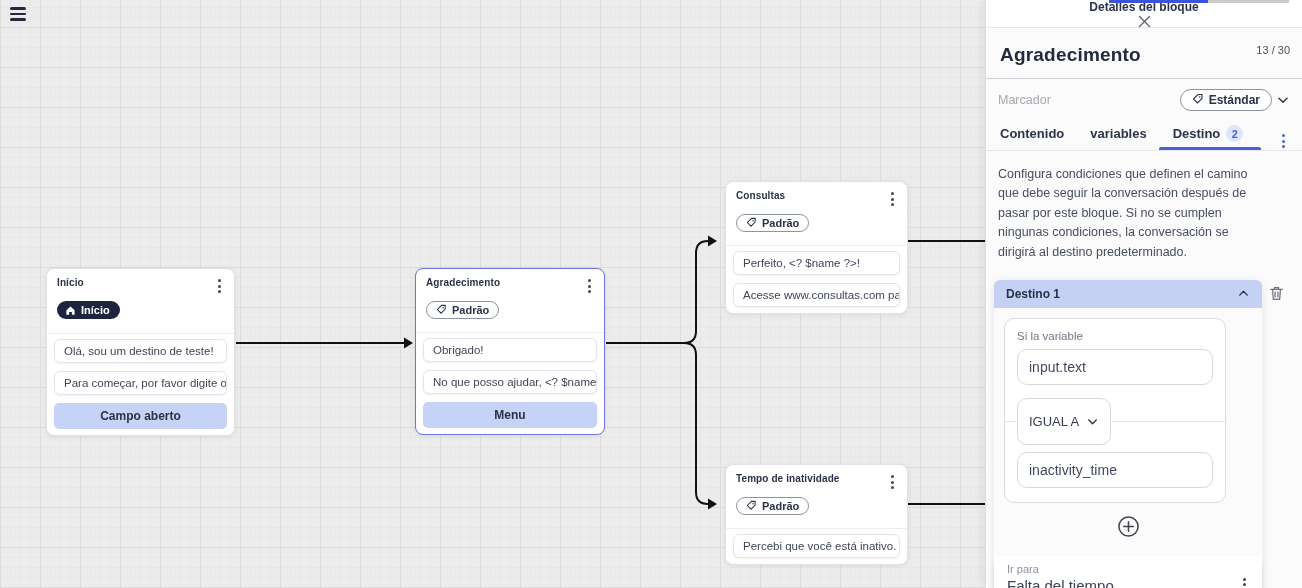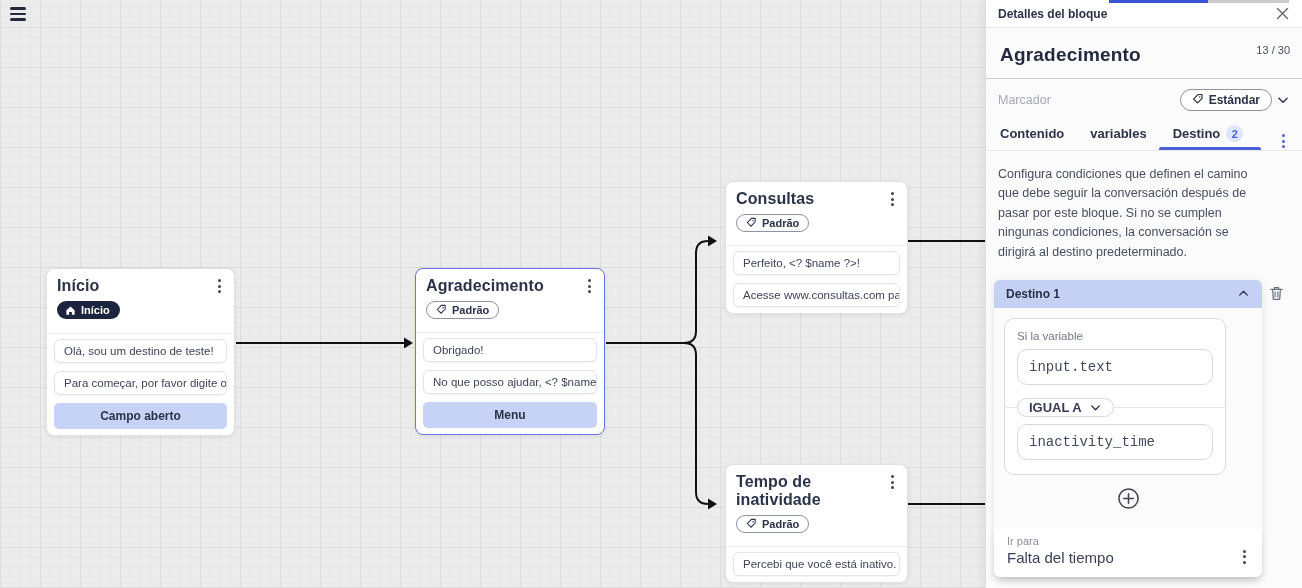--- a/index.html
+++ b/index.html
@@ -27,21 +27,21 @@
 
   
   .node {
     position:absolute; background:#fff;
     border:1px solid #e2e2e6; border-radius:8px;
     box-shadow:0 1px 4px rgba(0,0,0,.08);
   }
   .node.selected { border:1.5px solid #6d74e8; }
   .node-top { padding:8px 10px 6px; }
   .title-row { display:flex; justify-content:space-between; align-items:flex-start; }
-  .node-title { font-size:16px; font-weight:700; color:#2b3349; letter-spacing:.1px; }
+  .node-title { font-size:10px; font-weight:700; color:#2b3349; letter-spacing:.1px; }
   .kebab { display:flex; flex-direction:column; gap:2.5px; padding:2px 3px; cursor:pointer; }
   .kebab i { width:3px; height:3px; border-radius:50%; background:#3f4554; }
   .kebab.blue i { background:#4c5fd9; }
   .badge-row { margin-top:6px; }
   .badge-inicio {
     display:inline-flex; align-items:center; gap:5px;
     background:#1c2440; color:#fff; border-radius:999px;
     padding:3px 10px 3px 8px; font-size:11px; font-weight:700;
   }
   .badge-padrao, .pill {
@@ -67,21 +67,21 @@
   
   .panel {
     position:absolute; top:0; left:985px; width:317px; height:588px;
     background:#fbfbfc; border-left:1px solid #dddde1;
     box-shadow:-3px 0 8px rgba(0,0,0,.06);
   }
   .topbar-blue { position:absolute; top:0; left:123px; width:99px; height:3px; background:#3a53d9; }
   .topbar-gray { position:absolute; top:0; left:222px; width:81px; height:3px; background:#cbcbcb; }
   .panel-head {
     height:28px; background:#fff; border-bottom:1px solid #e6e6ea;
-    display:flex; align-items:center; justify-content:space-between; padding:12px 12px;
+    display:flex; align-items:center; justify-content:space-between; padding:0 12px;flex-direction:column;
   }
   .panel-head-title { font-size:12px; font-weight:600; color:#2b3349; }
   .close-x { cursor:pointer; color:#5f6470; display:flex; }
   .name-row { position:relative; padding:16px 14px 12px; border-bottom:1px solid #cdd0d6; background:#fbfbfc; }
   .block-name { font-size:19px; font-weight:700; color:#232a3d; letter-spacing:.2px; }
   .char-counter { position:absolute; right:12px; top:16px; font-size:11px; color:#4a4f5c; }
   .marker-row { display:flex; align-items:center; justify-content:space-between; padding:10px 12px 4px; }
   .marker-label { font-size:12.5px; color:#a6a9b1; }
   .marker-right { display:flex; align-items:center; gap:4px; }
   .pill.standard { padding:3px 11px; font-size:12px; cursor:pointer; }
@@ -102,28 +102,28 @@
     display:flex; align-items:center; justify-content:space-between; padding:0 12px; cursor:pointer;
   }
   .dest-title { font-size:12px; font-weight:700; color:#2a3147; }
   .dest-body { padding:10px 10px 0; }
   .inner-card { border:1px solid #dbdbe0; border-radius:10px; background:#fff; padding:11px 12px 14px; margin-right:26px; }
   .cond-label { font-size:11.5px; color:#707787; }
   .text-input {
     display:block; width:100%; margin-top:7px;
     border:1px solid #d8d8de; border-radius:10px; background:#fff;
     padding:9px 11px; font-size:14px; color:#414a5e;
-    font-family:Liberation Mono, monospace; outline:none;
+    font-family:Liberation Sans, sans-serif; outline:none;
   }
   .op-row { position:relative; margin:13px 0 5px; }
   .op-row::before { content:""; position:absolute; left:-13px; right:-13px; top:50%; border-top:1px solid #e6e6e9; }
   .op-chip {
     position:relative; display:inline-flex; align-items:center; gap:7px;
     background:#fff; border:1px solid #d8d8de; border-radius:10px;
-    padding:1px 11px; font-size:13px; font-weight:700; color:#333b52; cursor:pointer;
+    padding:15px 11px; font-size:13px; font-weight:400; color:#333b52; cursor:pointer;
   }
   .plus-row { text-align:center; padding:12px 0 14px; }
   .plus-btn { display:inline-flex; cursor:pointer; color:#3f4450; }
   .dest-footer {
     background:#fff; border-radius:0 0 6px 6px; padding:7px 13px 11px;
     box-shadow:0 5px 9px -3px rgba(0,0,0,.22);
     display:flex; align-items:flex-end; justify-content:space-between;
   }
   .goto-label { font-size:11px; color:#8b909d; }
   .goto-value { font-size:15px; color:#3a4157; margin-top:2px; }

